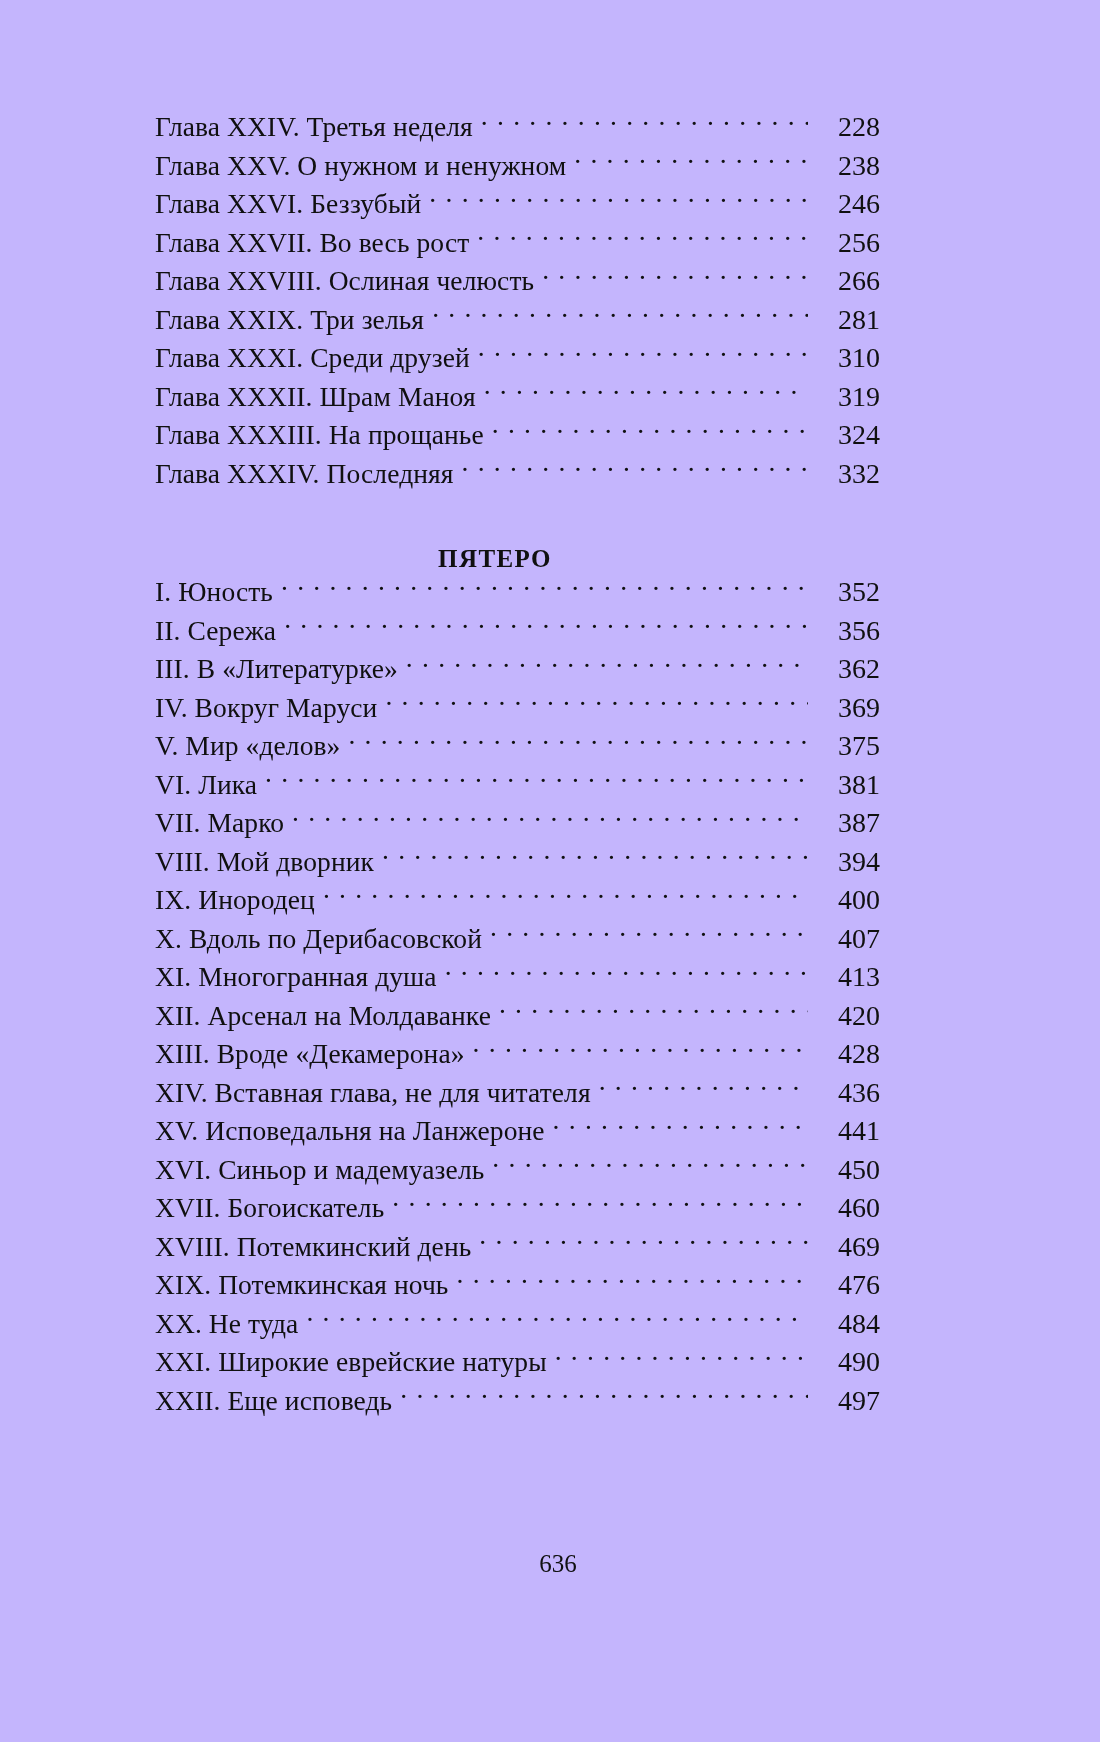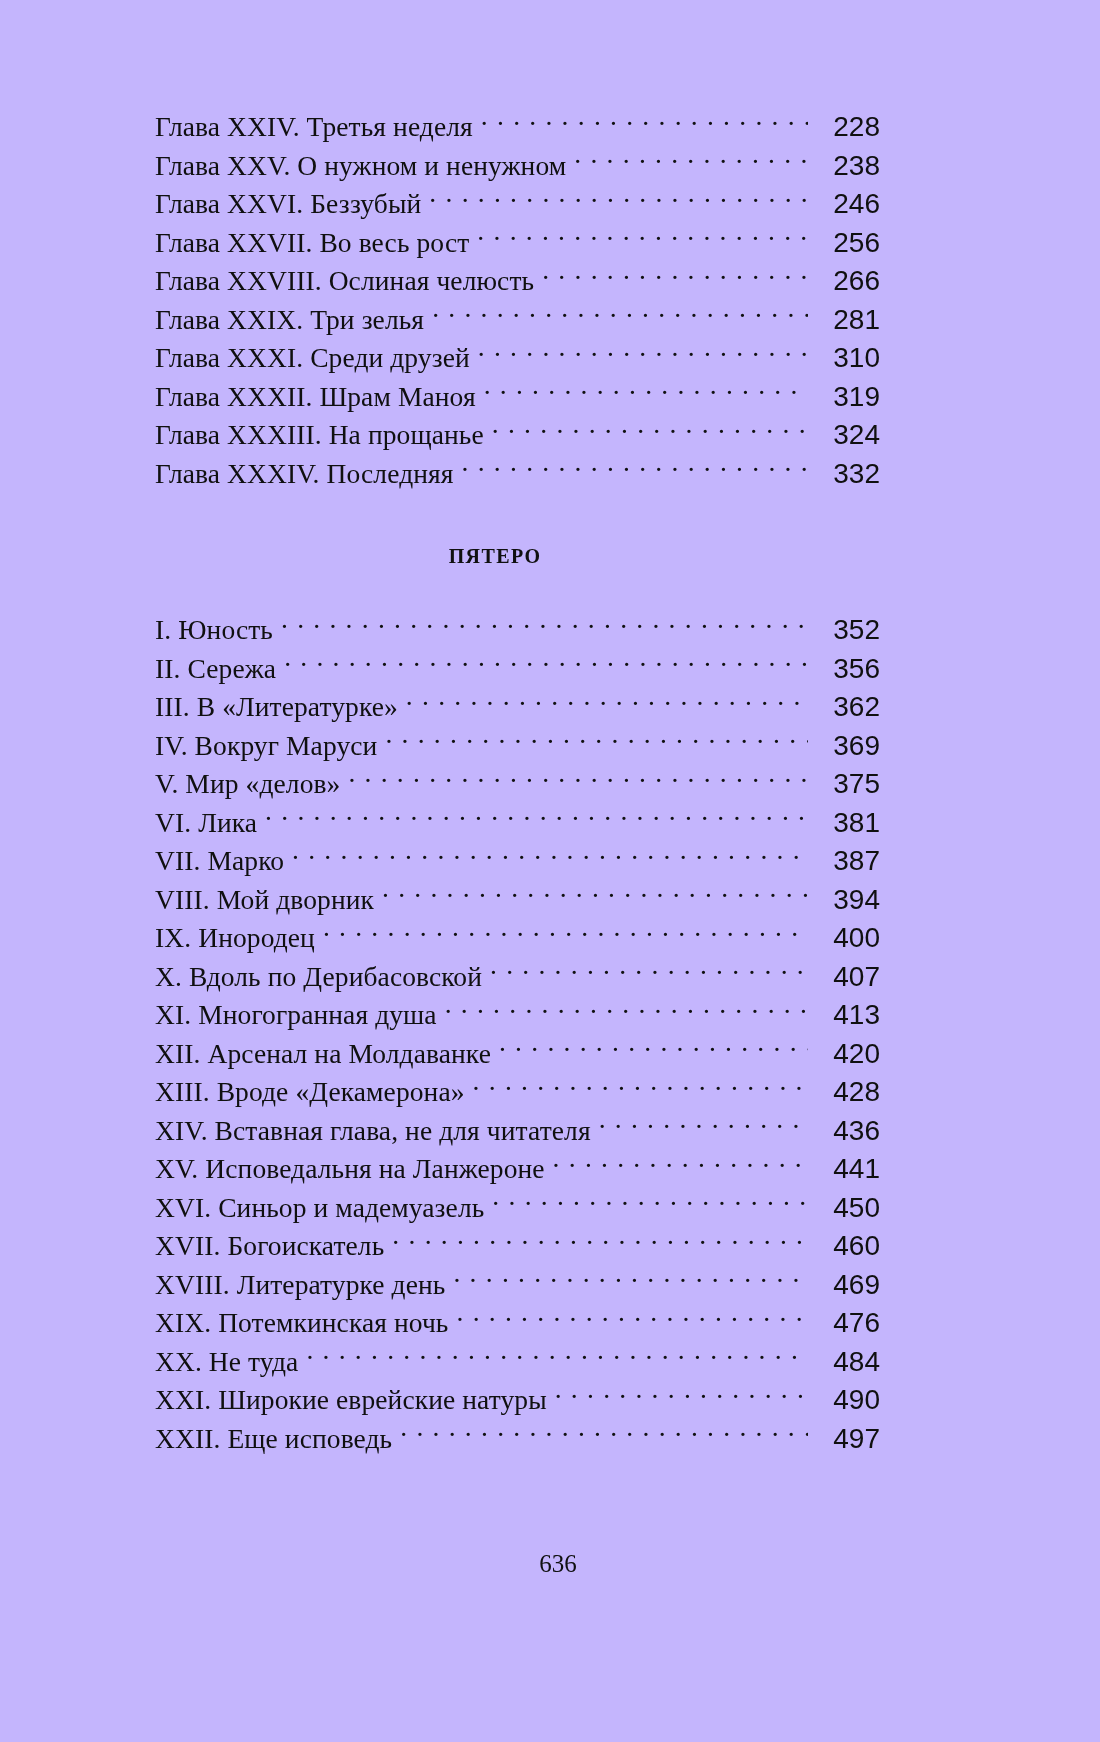--- a/index.html
+++ b/index.html
@@ -67,31 +67,30 @@
     white-space: nowrap;
     display: block;
     color: #101010;
   }
 
   .entry-page {
     flex: 0 0 auto;
     width: 66px;
     text-align: right;
     font-size: 28px;
-    font-family: Liberation Sans, sans-serif;
+    font-family: Liberation Serif, serif;
   }
 
   
   .section-heading {
     text-align: center;
     font-weight: bold;
-    font-size: 20px;
+    font-size: 25px;
     letter-spacing: 1.4px;
     margin-top: 52px;
-    margin-bottom: 43px;
     width: 680px;
   }
 
   
   .folio {
     position: absolute;
     left: 0;
     top: 1550px;
     width: 1100px;
     text-align: center;
@@ -234,21 +233,21 @@
         <span class="entry-title">XVI. Синьор и мадемуазель</span>
         <span class="leader"></span>
         <span class="entry-page">450</span>
       </div>
       <div class="toc-entry">
         <span class="entry-title">XVII. Богоискатель</span>
         <span class="leader"></span>
         <span class="entry-page">460</span>
       </div>
       <div class="toc-entry">
-        <span class="entry-title">XVIII. Литературке день</span>
+        <span class="entry-title">XVIII. Потемкинский день</span>
         <span class="leader"></span>
         <span class="entry-page">469</span>
       </div>
       <div class="toc-entry">
         <span class="entry-title">XIX. Потемкинская ночь</span>
         <span class="leader"></span>
         <span class="entry-page">476</span>
       </div>
       <div class="toc-entry">
         <span class="entry-title">XX. Не туда</span>

